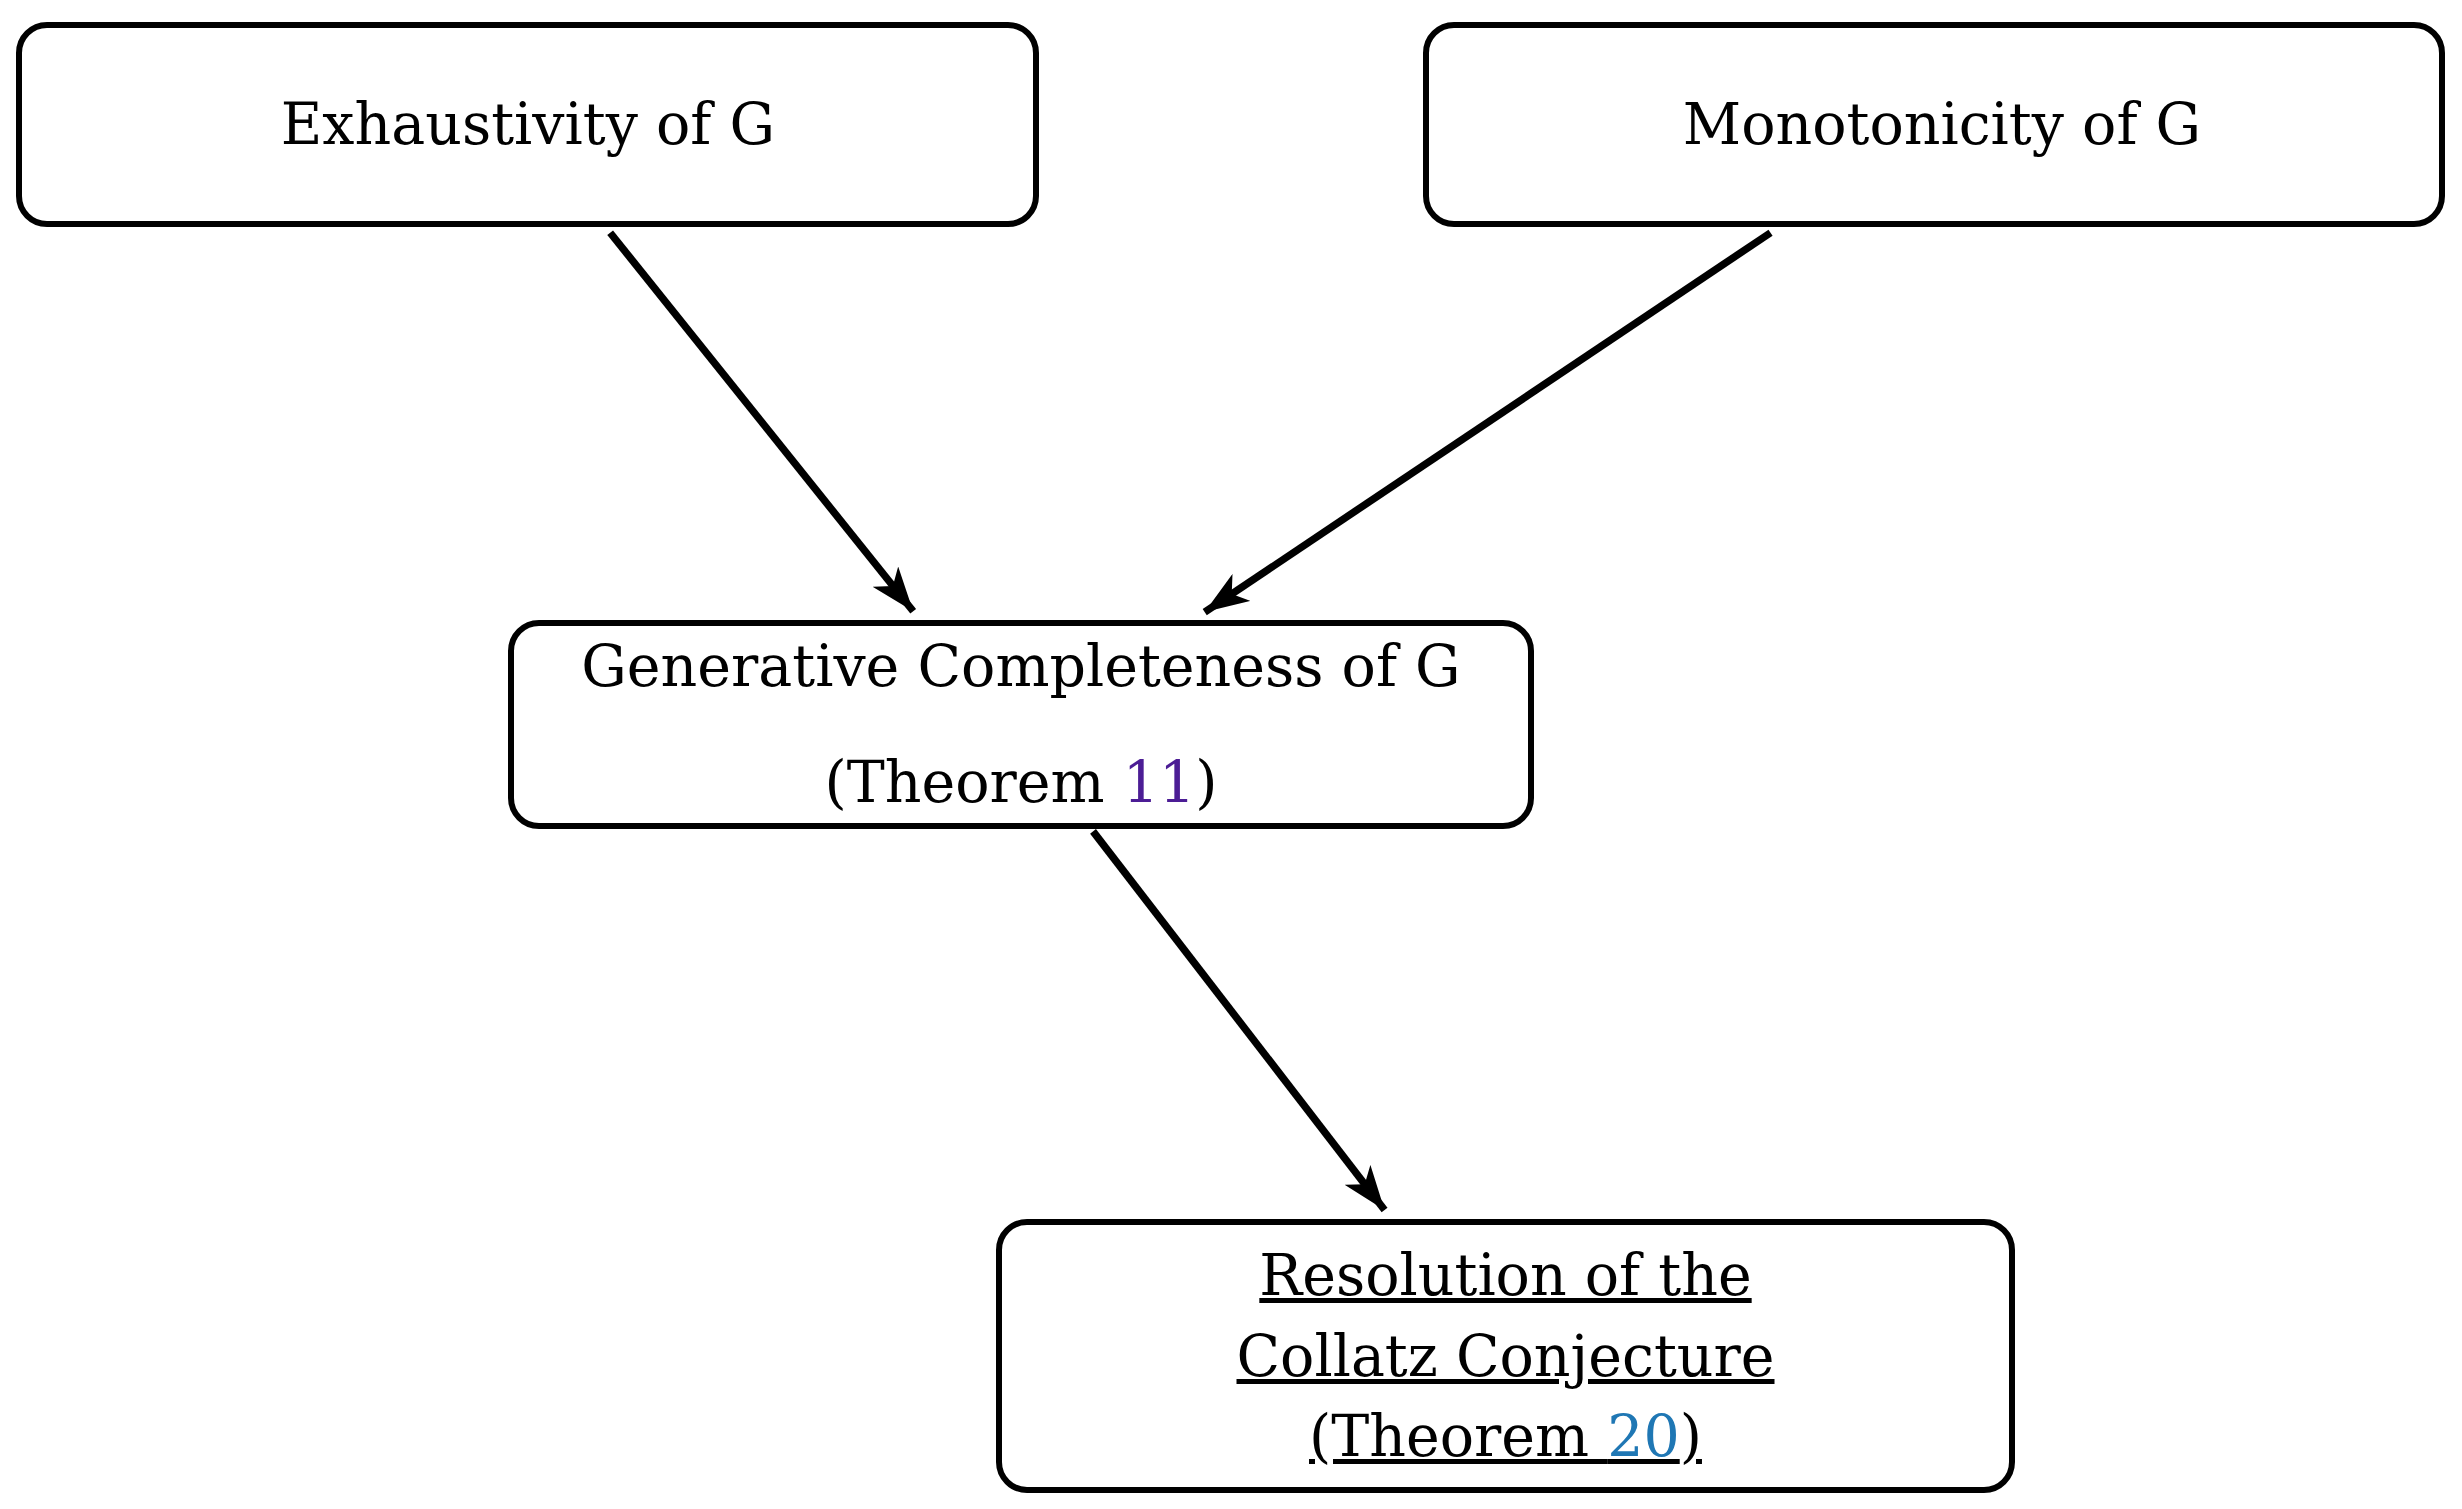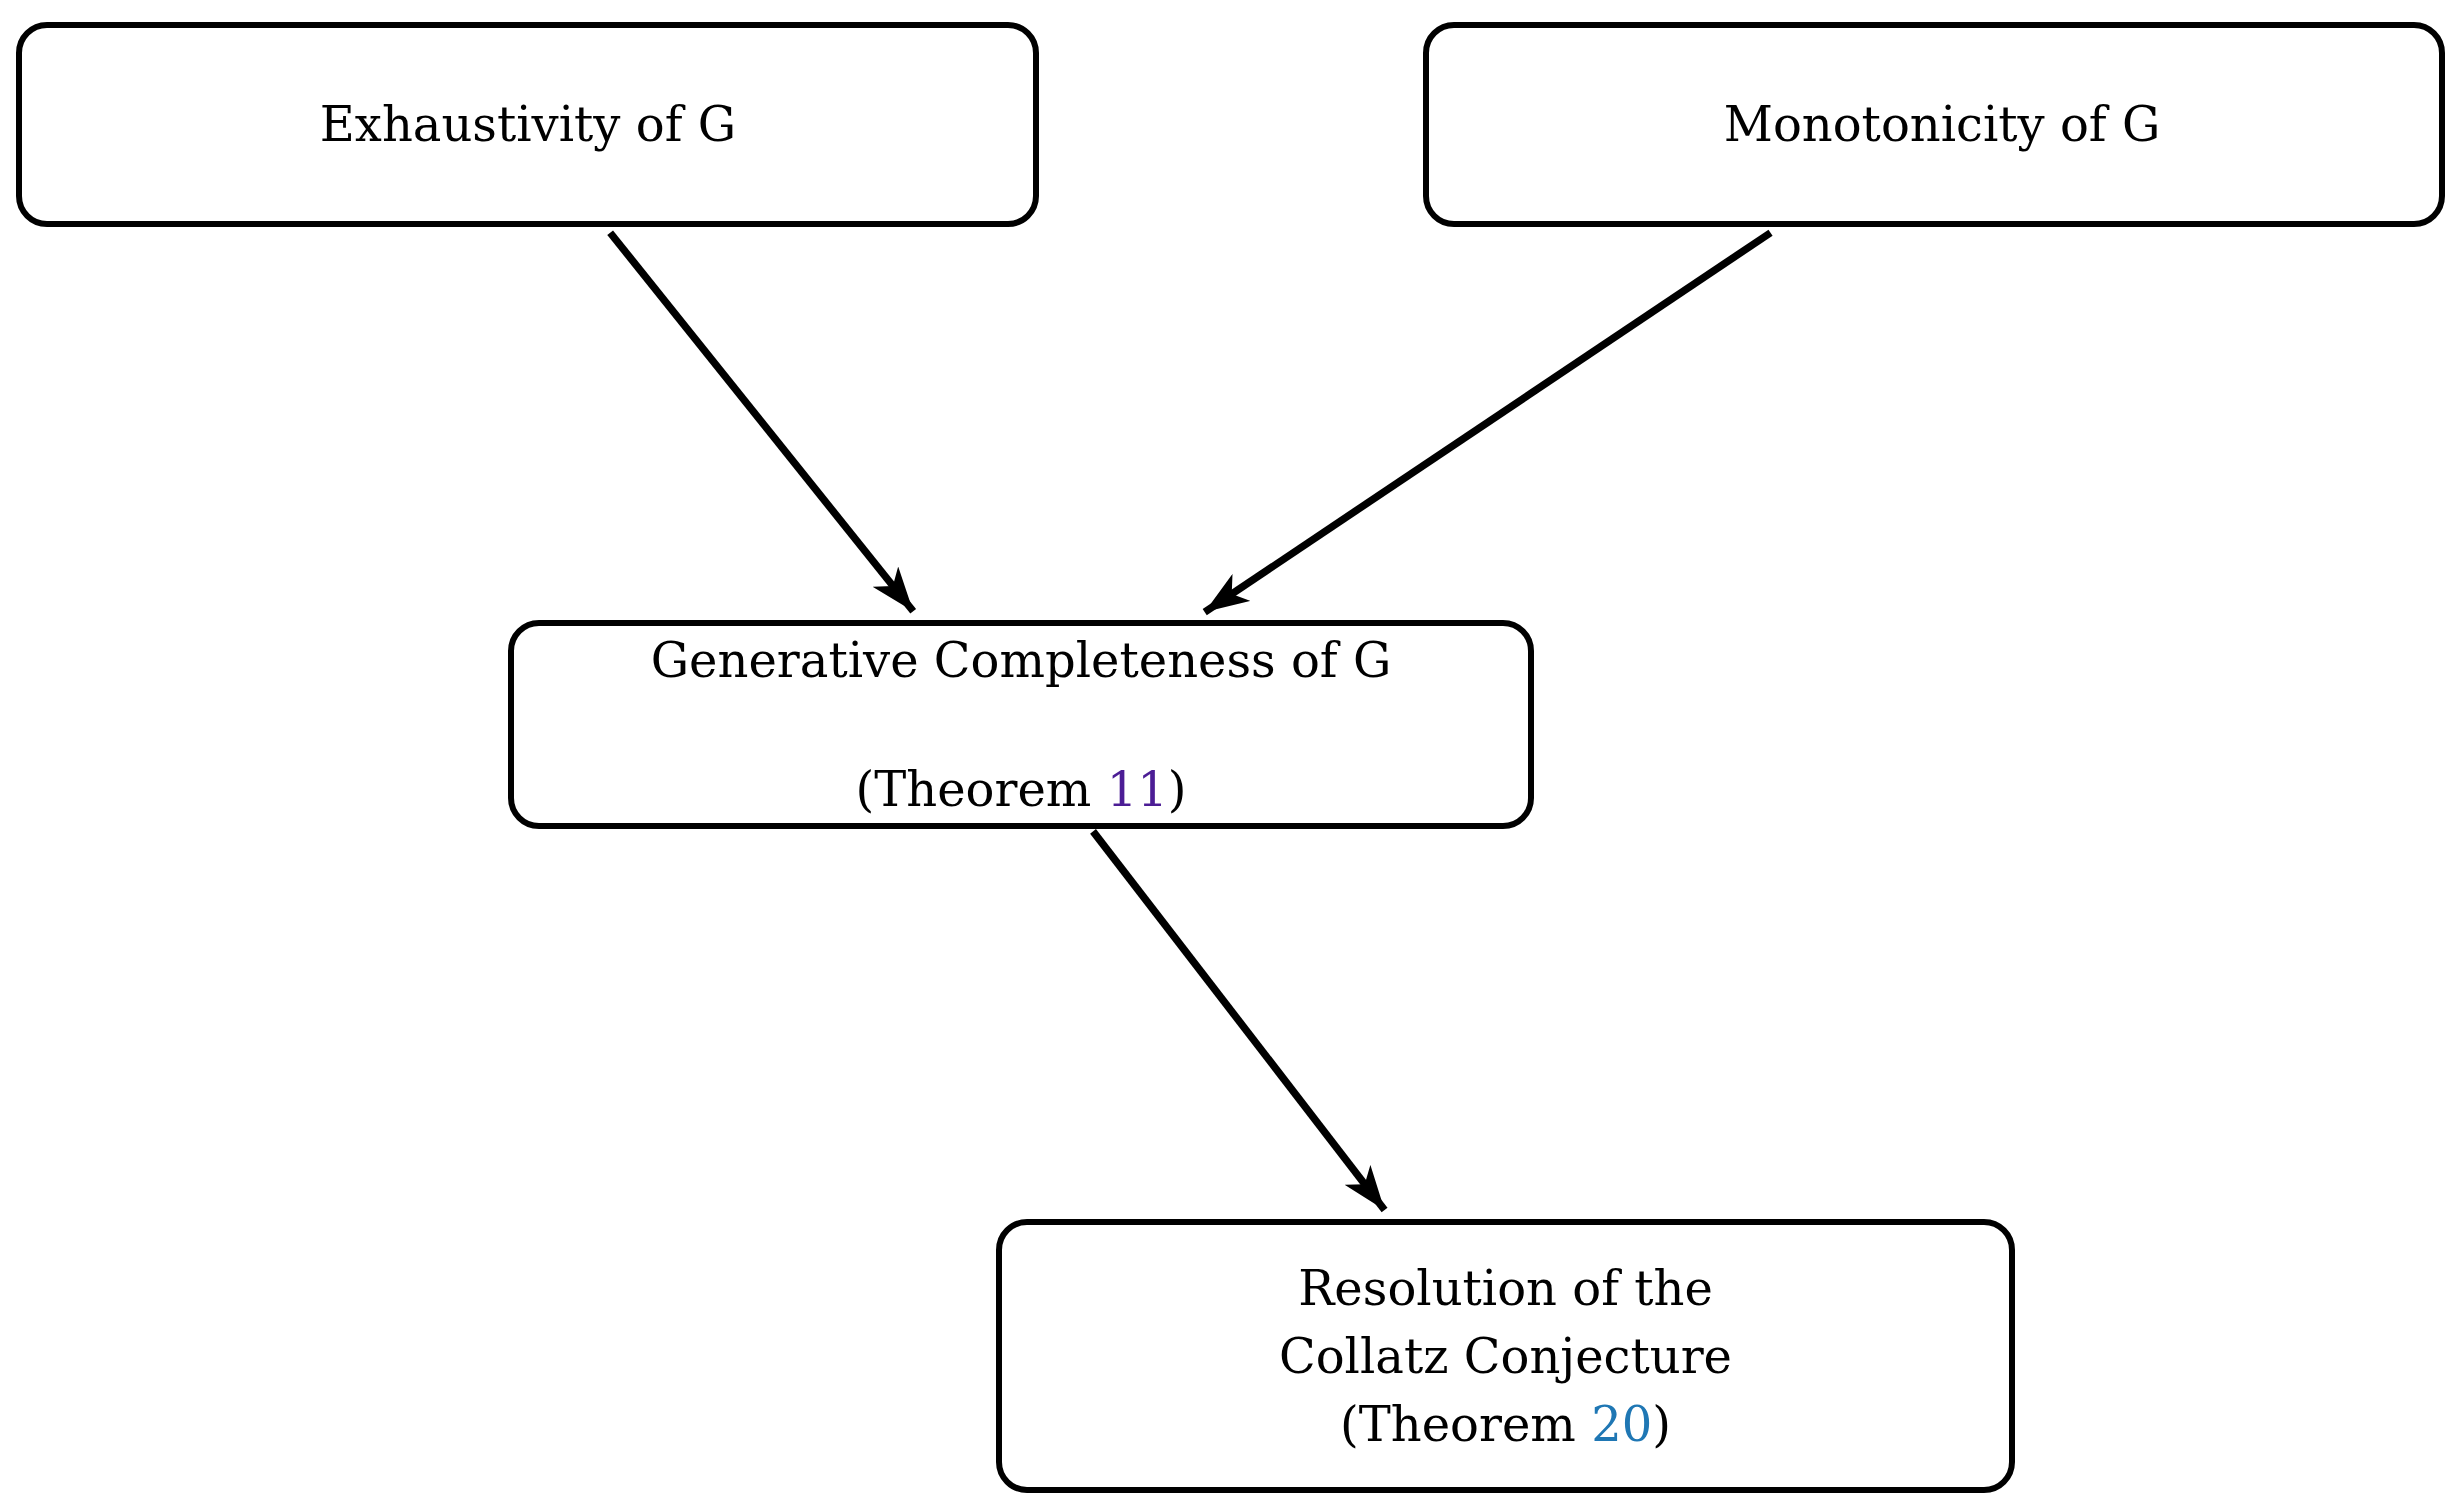--- a/index.html
+++ b/index.html
@@ -28,21 +28,21 @@
     position: absolute;
     box-sizing: border-box;
     border: 6.6px solid #000000;
     border-radius: 31px;
     background: #ffffff;
     display: flex;
     flex-direction: column;
     align-items: center;
     justify-content: center;
     text-align: center;
-    font-size: 48px;
+    font-size: 57px;
     line-height: 1.42;
     white-space: nowrap;
   }
   .node .title,
   .node .ref {
     display: block;
   }
   .ref-number {
     cursor: pointer;
   }
@@ -69,20 +69,20 @@
 
   <div class="node" style="left: 1423px; top: 22px; width: 1022px; height: 205px; border-color: rgb(0, 0, 0); padding-left: 16px;">
     <div class="title">Monotonicity of G</div>
   </div>
 
   <div class="node" style="left: 508px; top: 620px; width: 1026px; height: 209px; border-color: rgb(0, 0, 0); justify-content: space-between;">
     <div class="title">Generative Completeness of G</div>
     <div class="ref"><span>(Theorem </span><span class="ref-number" style="color: #4c1d95;">11</span><span>)</span></div>
   </div>
 
-  <div class="node" style="left: 996px; top: 1219px; width: 1019px; height: 274px; border-color: rgb(0, 0, 0);">
+  <div class="node" style="left: 996px; top: 1219px; width: 1019px; height: 274px; border-color: rgb(0, 0, 0); text-decoration: underline;">
     <div class="title">Resolution of the</div>
     <div class="title">Collatz Conjecture</div>
     <div class="ref"><span>(Theorem </span><span class="ref-number" style="color: rgb(31, 119, 180); text-align: right;">20</span><span>)</span></div>
   </div>
 
 </div>
 
 
 </body></html>

